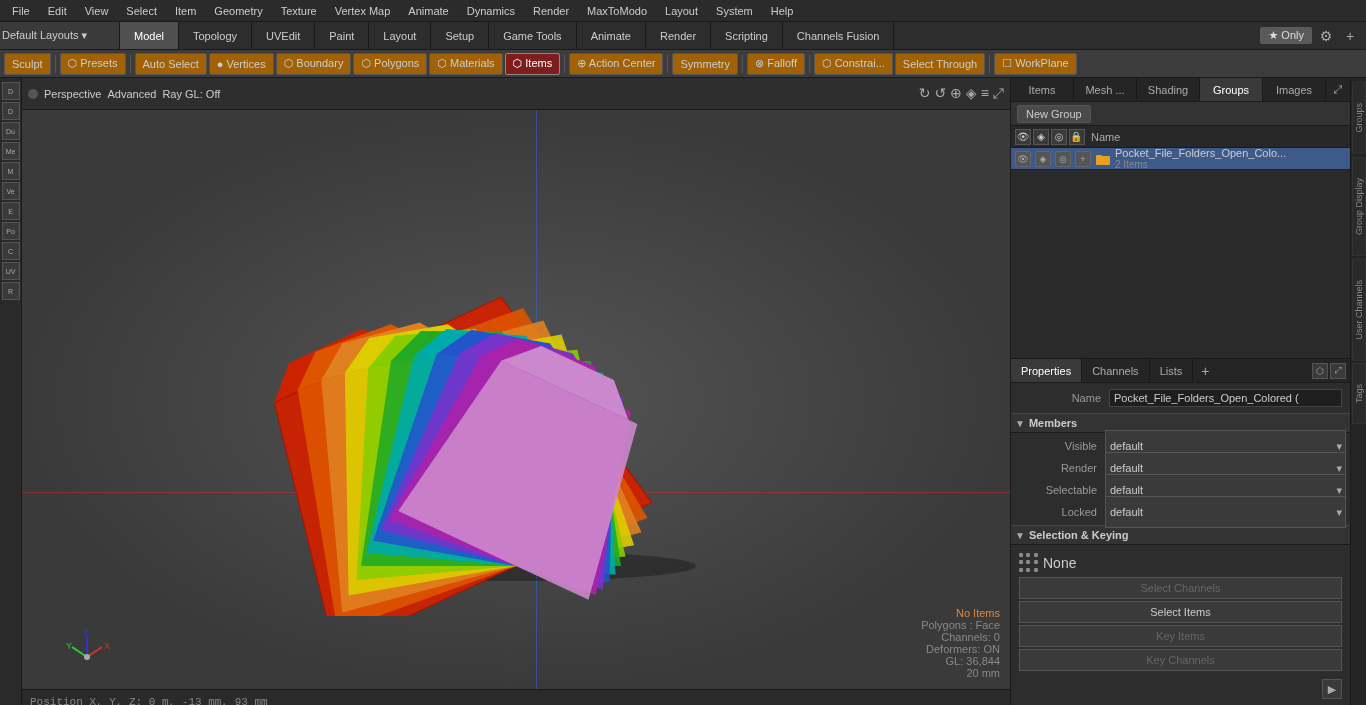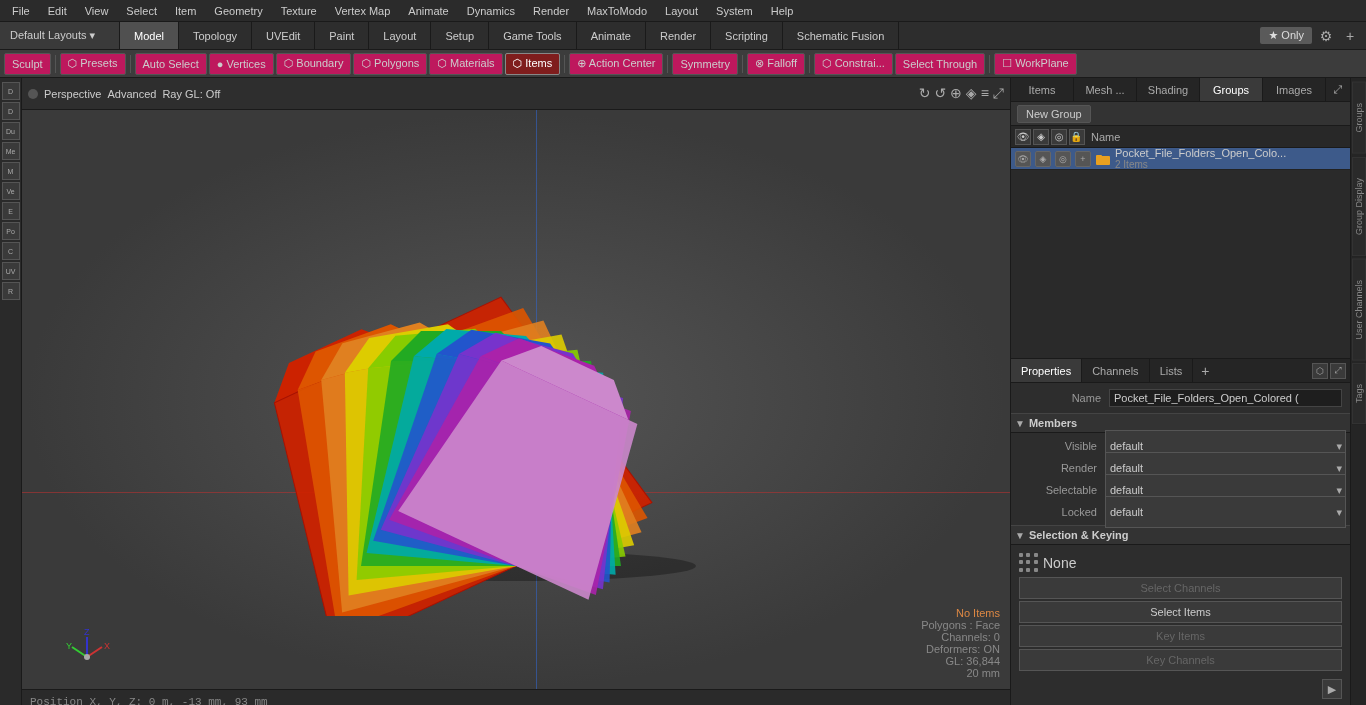--- a/index.html
+++ b/index.html
@@ -4,30 +4,30 @@
   <style>
     * { margin: 0; padding: 0; box-sizing: border-box; }
     body { width: 1366px; height: 705px; overflow: hidden; background: #3a3a3a; font-family: Arial, sans-serif; font-size: 11px; color: #ccc; }
 
     
     #top-menu { display: flex; align-items: center; height: 22px; background: #2b2b2b; border-bottom: 1px solid #1a1a1a; padding: 0 4px; gap: 2px; }
     .menu-item { padding: 2px 8px; cursor: pointer; color: #ccc; font-size: 11px; }
 
     
     #layout-bar { display: flex; align-items: center; height: 28px; background: #2d2d2d; border-bottom: 1px solid #1a1a1a; }
-    #layout-dropdown { display: flex; align-items: center; padding: 0 10px; height: 100%; background: #3a3a3a; border-right: 1px solid #1a1a1a; font-size: 11px; color: #ccc; cursor: pointer; min-width: 120px; }
+    #layout-dropdown { display: flex; align-items: center; padding: 0 2px; height: 100%; background: #3a3a3a; border-right: 1px solid #1a1a1a; font-size: 11px; color: #ccc; cursor: pointer; min-width: 120px; }
     .layout-tab { padding: 0 14px; height: 100%; display: flex; align-items: center; font-size: 11px; color: #ccc; cursor: pointer; border-right: 1px solid #1a1a1a; }
     .layout-tab.active { background: #505050; color: #fff; }
     #layout-right { margin-left: auto; display: flex; align-items: center; padding-right: 6px; gap: 4px; }
     .star-badge { background: #5a5a5a; padding: 2px 8px; font-size: 11px; color: #ddd; border-radius: 2px; }
     .gear-btn { width: 20px; height: 20px; display: flex; align-items: center; justify-content: center; color: #aaa; cursor: pointer; font-size: 14px; }
 
     
     #toolbar { display: flex; align-items: center; height: 28px; background: #3c3c3c; border-bottom: 1px solid #1a1a1a; padding: 0 4px; gap: 2px; }
-    .tb-btn { display: flex; align-items: center; gap: 3px; padding: 2px 7px; background: #be185d; border: 1px solid #555; border-radius: 2px; cursor: pointer; font-size: 11px; color: #ccc; height: 22px; }
+    .tb-btn { display: flex; align-items: center; gap: 3px; padding: 2px 7px; background: #a16207; border: 1px solid #555; border-radius: 2px; cursor: pointer; font-size: 11px; color: #ccc; height: 22px; }
     .tb-btn.active { background: #7f1d1d; color: #fff; border-color: #888; }
     .tb-sep { width: 1px; height: 18px; background: #555; margin: 0 2px; }
 
     
     #main { display: flex; height: calc(705px - 22px - 28px - 28px); }
 
     
     #left-sidebar { width: 22px; background: #2a2a2a; border-right: 1px solid #1a1a1a; display: flex; flex-direction: column; align-items: center; padding-top: 4px; gap: 2px; }
     .ls-btn { width: 18px; height: 18px; background: #3a3a3a; border: 1px solid #555; display: flex; align-items: center; justify-content: center; cursor: pointer; font-size: 8px; color: #aaa; }
 
@@ -112,21 +112,21 @@
   <div class="layout-tab active">Model</div>
   <div class="layout-tab">Topology</div>
   <div class="layout-tab">UVEdit</div>
   <div class="layout-tab">Paint</div>
   <div class="layout-tab">Layout</div>
   <div class="layout-tab">Setup</div>
   <div class="layout-tab">Game Tools</div>
   <div class="layout-tab">Animate</div>
   <div class="layout-tab">Render</div>
   <div class="layout-tab">Scripting</div>
-  <div class="layout-tab">Schematic Fusion</div>
+  <div class="layout-tab">Channels Fusion</div>
   <div id="layout-right">
     <div class="star-badge">★ Only</div>
     <div class="gear-btn">⚙</div>
     <div class="gear-btn">+</div>
   </div>
 </div>
 
 <div id="toolbar">
   <div class="tb-btn">
     <span>Sculpt</span>

